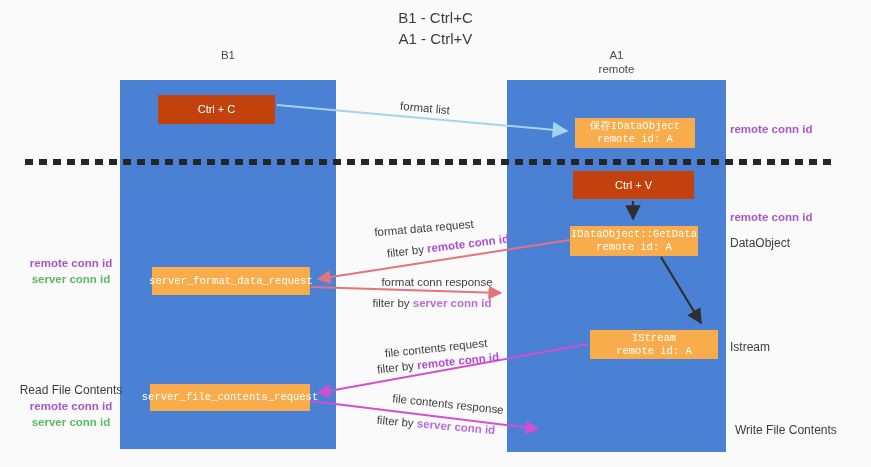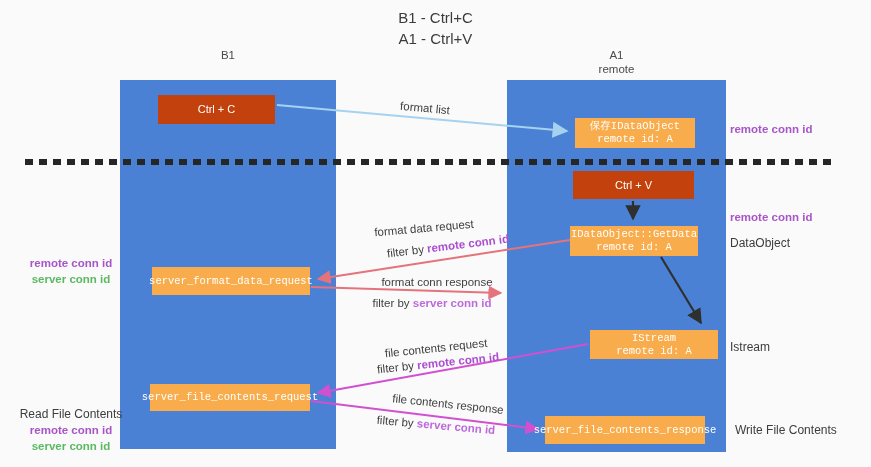--- a/index.html
+++ b/index.html
@@ -29,21 +29,21 @@
   .orange { background:#f8ac4b;font-family:Liberation Mono, monospace; }
   .snake  { font-size:10.5px; }
 
   .rlabel { position:absolute; left:730px; z-index:5; font-size:12px; color:#3c3c3c;
             white-space:nowrap; }
   .bp { color:#a855c8; font-weight:bold; font-size:11.5px; }
   .bg { color:#5bb962; font-weight:bold; font-size:11.5px; }
 
   .left-group { position:absolute; left:0; width:142px; text-align:center; z-index:5;
                 font-size:11.5px; line-height:16px; white-space:nowrap; }
-  .left-group .plain { font-size:12px; color:#3c3c3c;margin-top:24px; }
+  .left-group .plain { font-size:12px; color:#3c3c3c; }
 
   .flow { position:absolute; z-index:5; font-size:11.5px; color:#3f3f3f;
           white-space:nowrap; }
   .pv-remote { color:#ab4fd0; font-weight:bold; }
   .pv-server { color:#bd6add; font-weight:bold; }
 </style>
 </head>
 <body>
 
 <div class="canvas">
@@ -115,23 +115,20 @@
 
   <div class="node orange" style="left:590px;top:330px;width:128px;height:29px;font-size:10.5px">
     <div>IStream</div>
     <div>remote id: A</div>
   </div>
 
   <div class="node orange snake" style="left:150px;top:384px;width:160px;height:27px">
     <div>server_file_contents_request</div>
   </div>
 
-  <div class="node orange snake" style="left:545px;top:416px;width:160px;height:28px">
-    <div>server_file_contents_response</div>
-  </div>
 
   <div class="rlabel bp" style="top:123px">remote conn id</div>
   <div class="rlabel bp" style="top:211px">remote conn id</div>
   <div class="rlabel" style="top:236px">DataObject</div>
   <div class="rlabel" style="top:340px">Istream</div>
   <div class="rlabel" style="left:735px;top:423px">Write File Contents</div>
 
   <div class="left-group" style="top:255px">
     <div class="bp">remote conn id</div>
     <div class="bg">server conn id</div>

